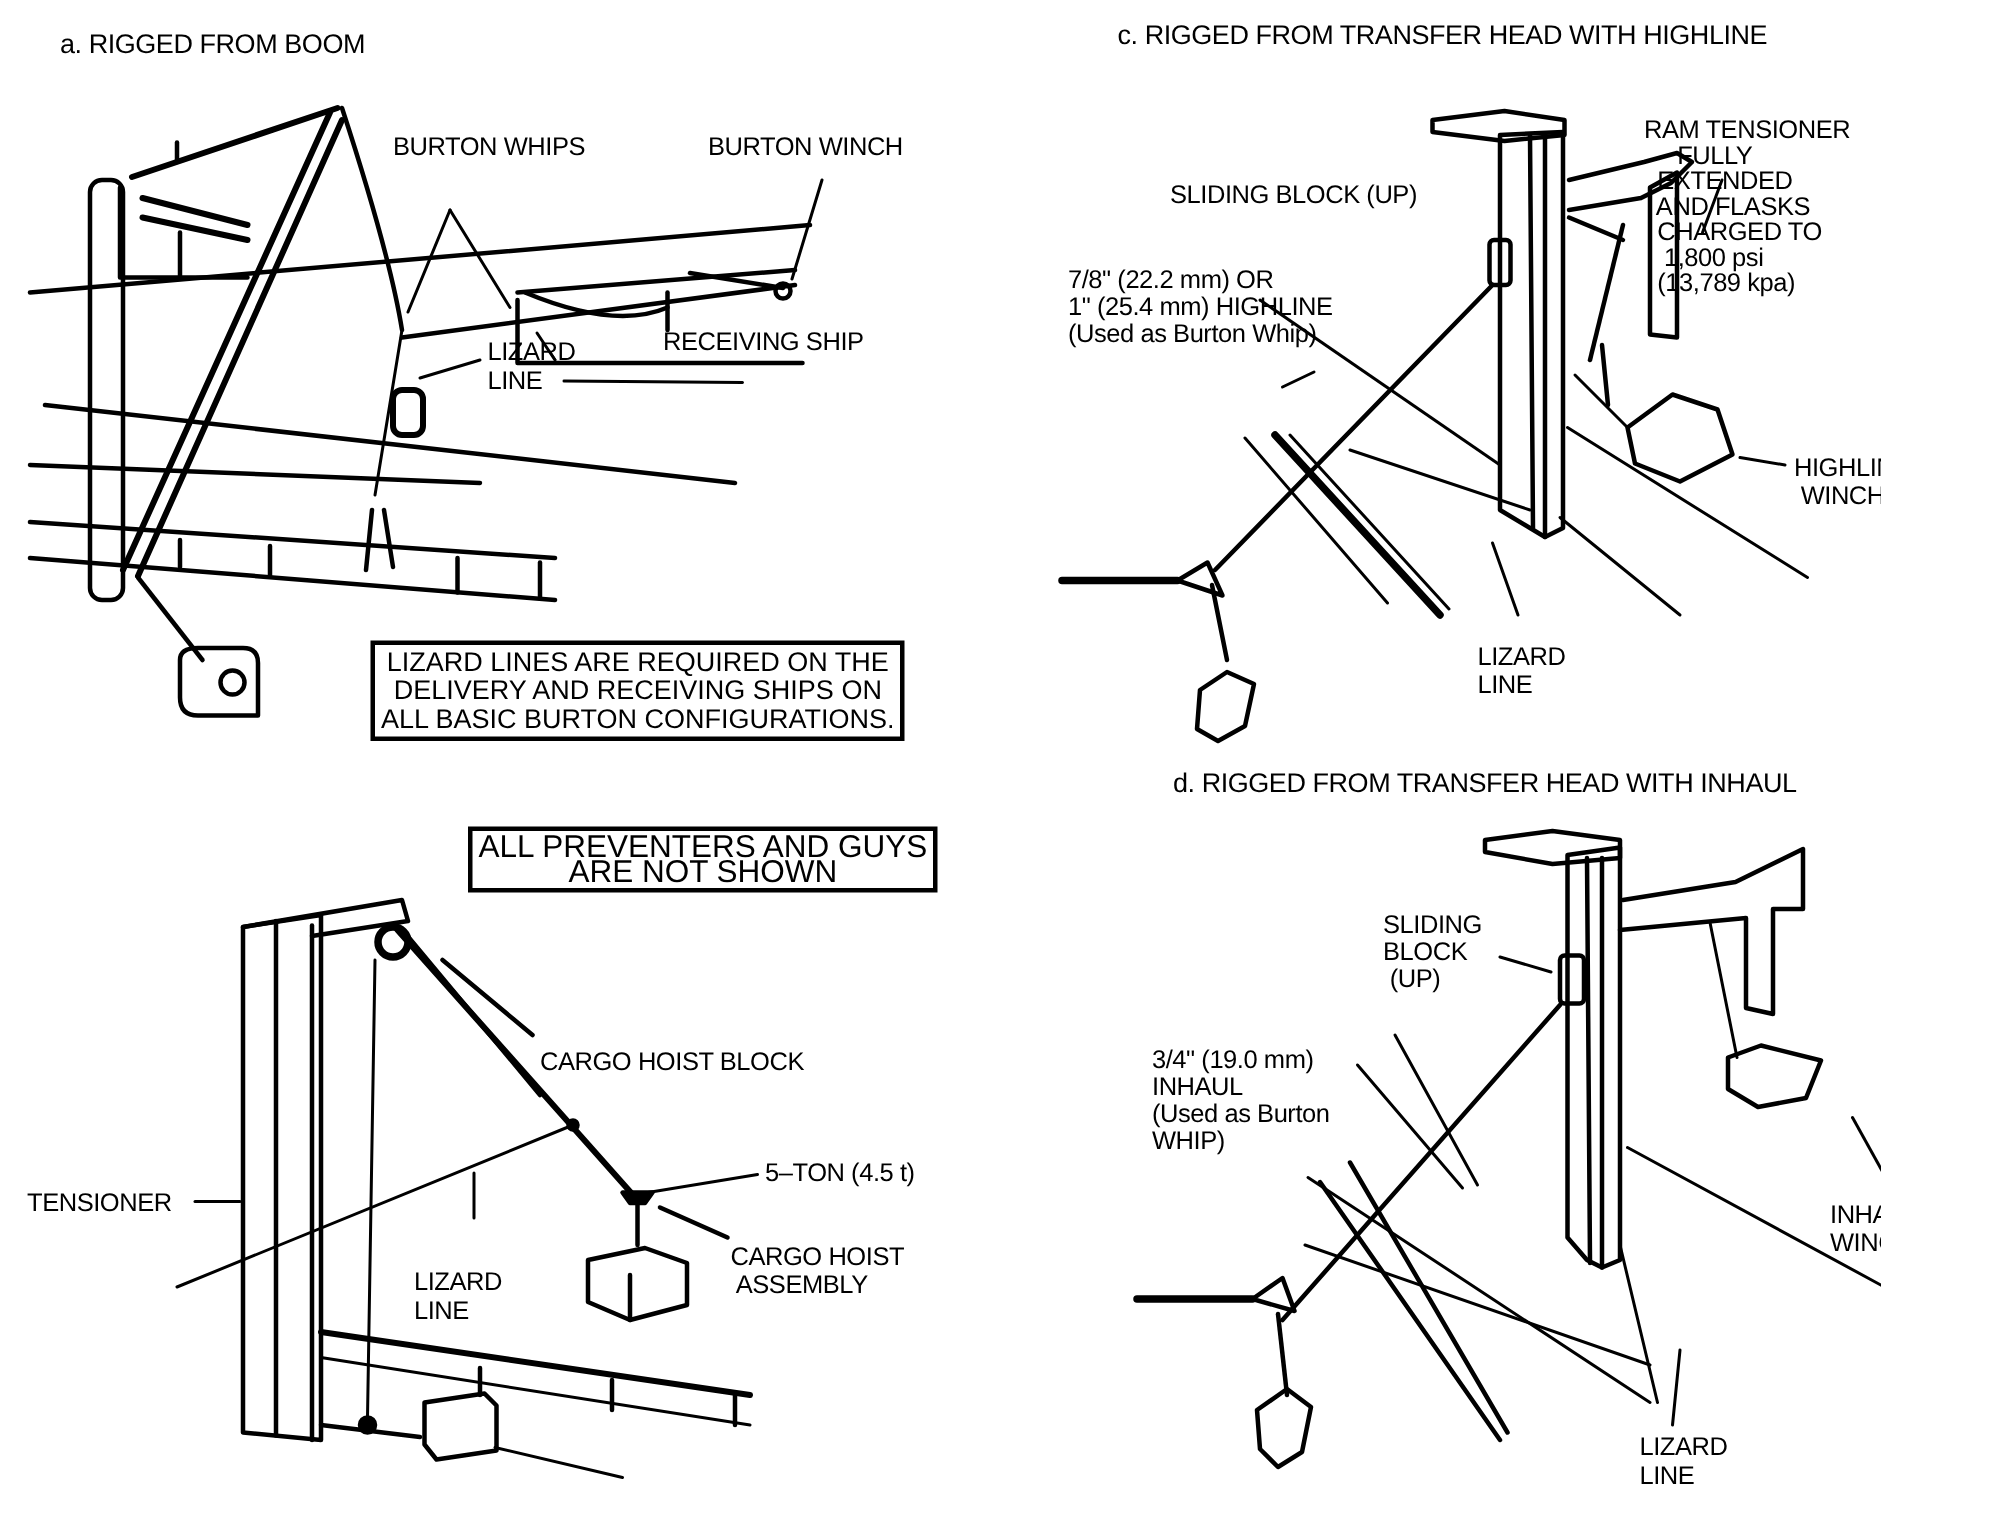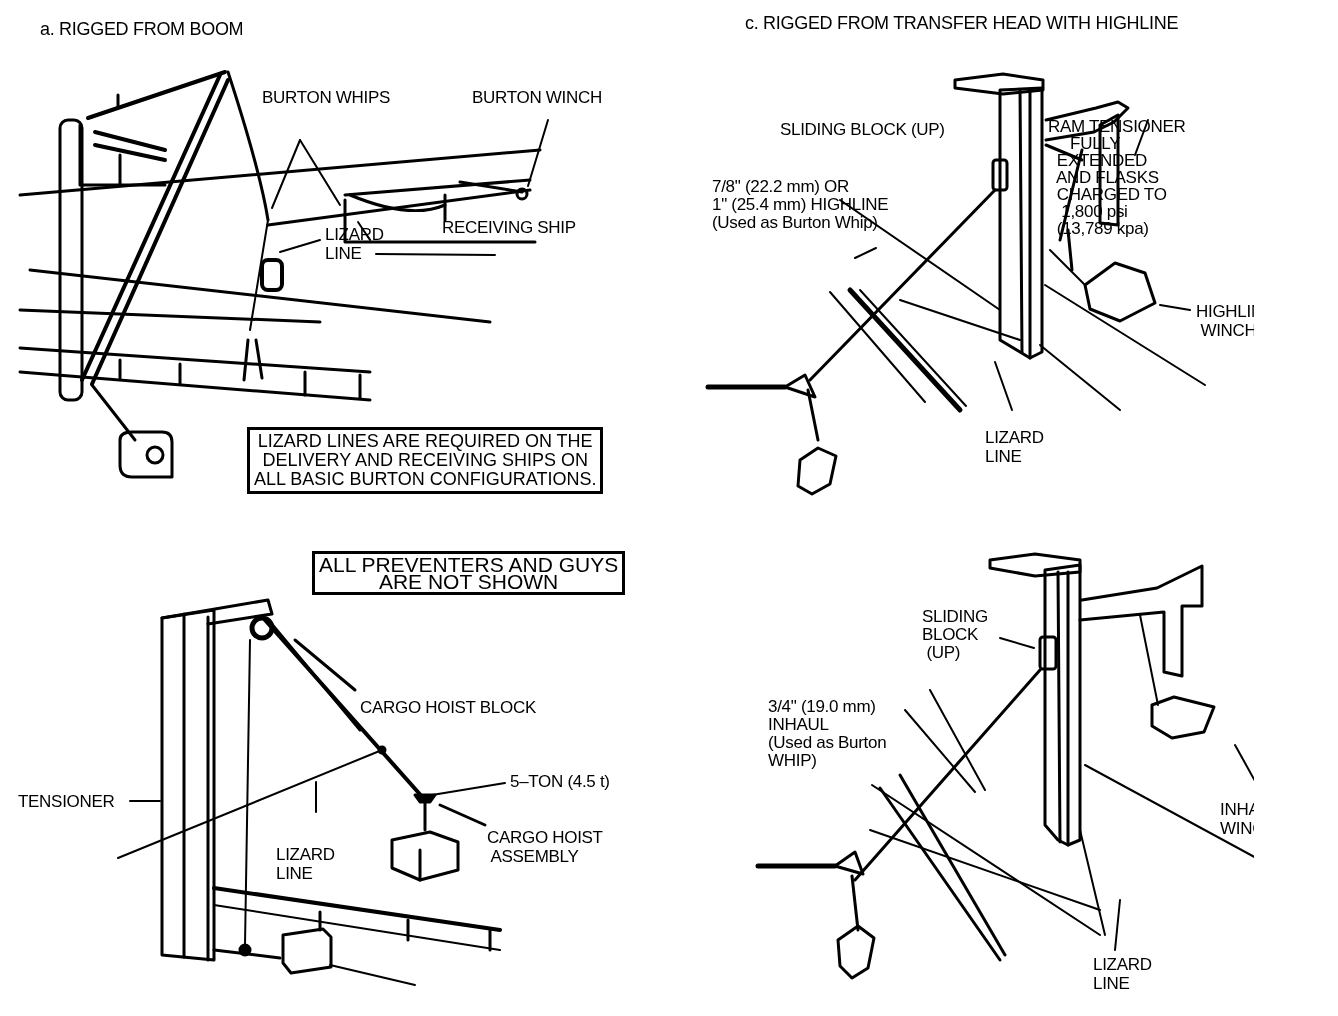--- a/index.html
+++ b/index.html
@@ -192,36 +192,37 @@
 
   <div class="lbl" style="left:360px;top:698px;">CARGO HOIST BLOCK</div>
   <div class="lbl" style="left:510px;top:772px;">5–TON (4.5 t)</div>
   <div class="lbl" style="left:487px;top:828px;">CARGO HOIST
  ASSEMBLY</div>
   <div class="lbl" style="left:18px;top:792px;">TENSIONER</div>
   <div class="lbl" style="left:276px;top:845px;">LIZARD
 LINE</div>
 
   <div class="lbl ttl" style="left:745px;top:14px;">c. RIGGED FROM TRANSFER HEAD WITH HIGHLINE</div>
-  <div class="lbl" style="left:1048px;top:78px;line-height:17px;margin-top:40px;">RAM TENSIONER
+  <div class="lbl" style="left:1096px;top:78px;line-height:17px;">RAM TENSIONER
      FULLY
   EXTENDED
   AND FLASKS
   CHARGED TO
    1,800 psi
   (13,789 kpa)</div>
   <div class="lbl" style="left:780px;top:120px;">SLIDING BLOCK (UP)</div>
   <div class="lbl" style="left:712px;top:178px;line-height:18px;">7/8" (22.2 mm) OR
 1" (25.4 mm) HIGHLINE
 (Used as Burton Whip)</div>
   <div class="lbl" style="left:1196px;top:302px;">HIGHLIN
  WINCH</div>
   <div class="lbl" style="left:985px;top:428px;">LIZARD
 LINE</div>
 
+  <div class="lbl ttl" style="left:782px;top:513px;">d. RIGGED FROM TRANSFER HEAD WITH INHAUL</div>
   <div class="lbl" style="left:922px;top:608px;line-height:18px;">SLIDING
 BLOCK
  (UP)</div>
   <div class="lbl" style="left:768px;top:698px;line-height:18px;">3/4" (19.0 mm)
 INHAUL
 (Used as Burton
 WHIP)</div>
   <div class="lbl" style="left:1220px;top:800px;">INHAU
 WINCH</div>
   <div class="lbl" style="left:1093px;top:955px;">LIZARD

